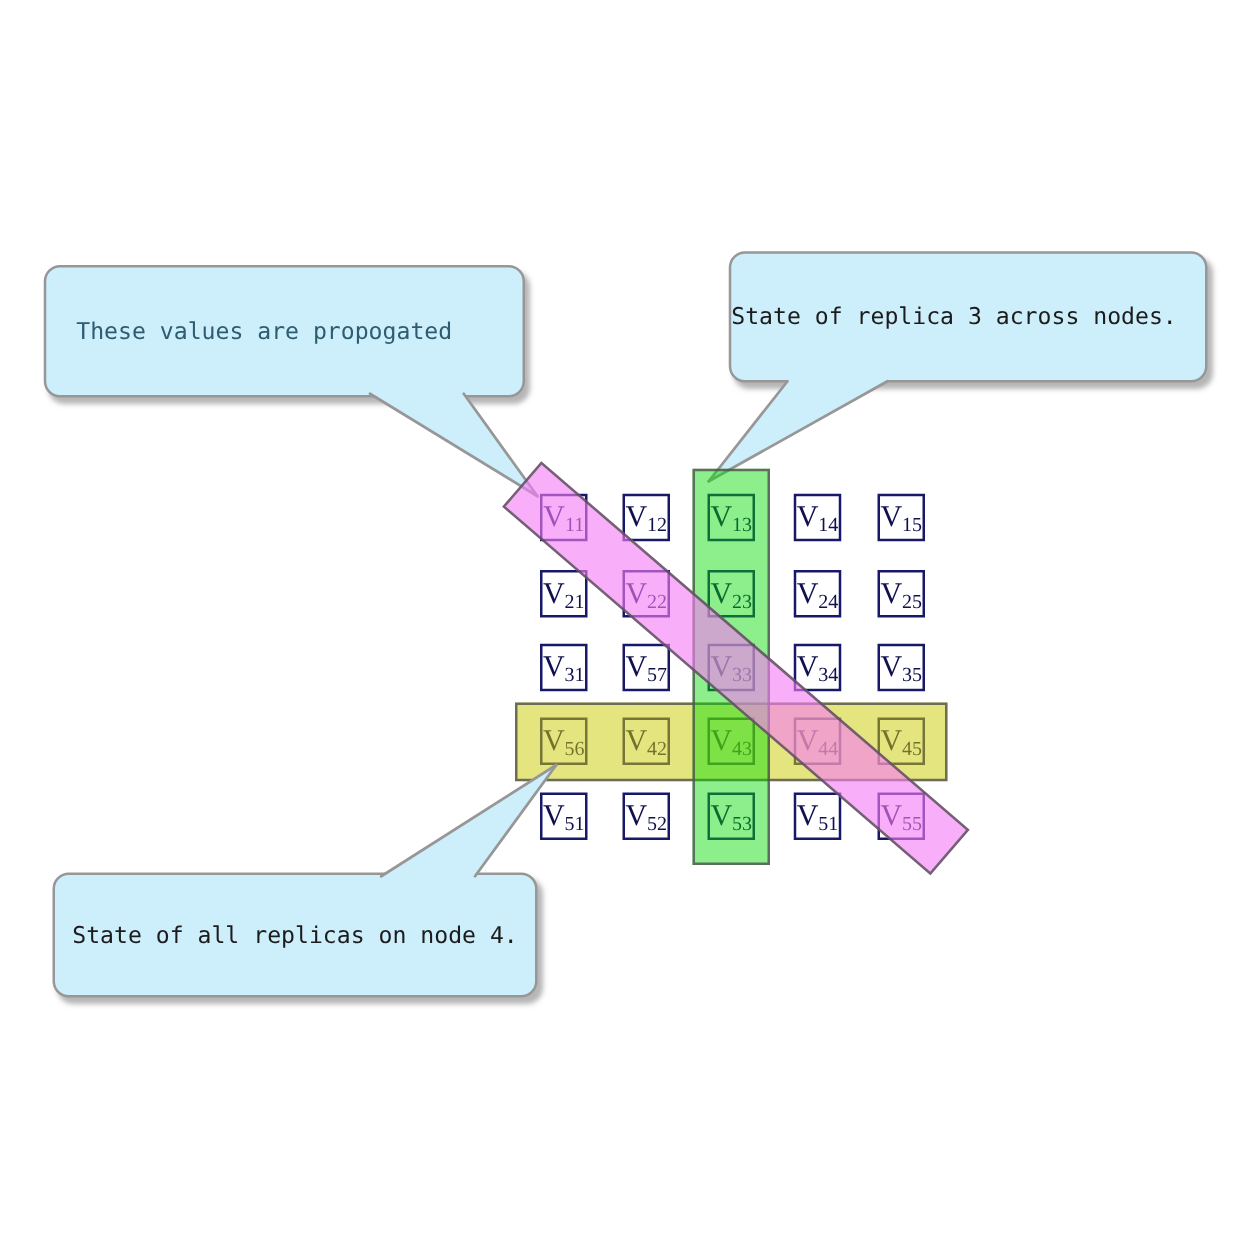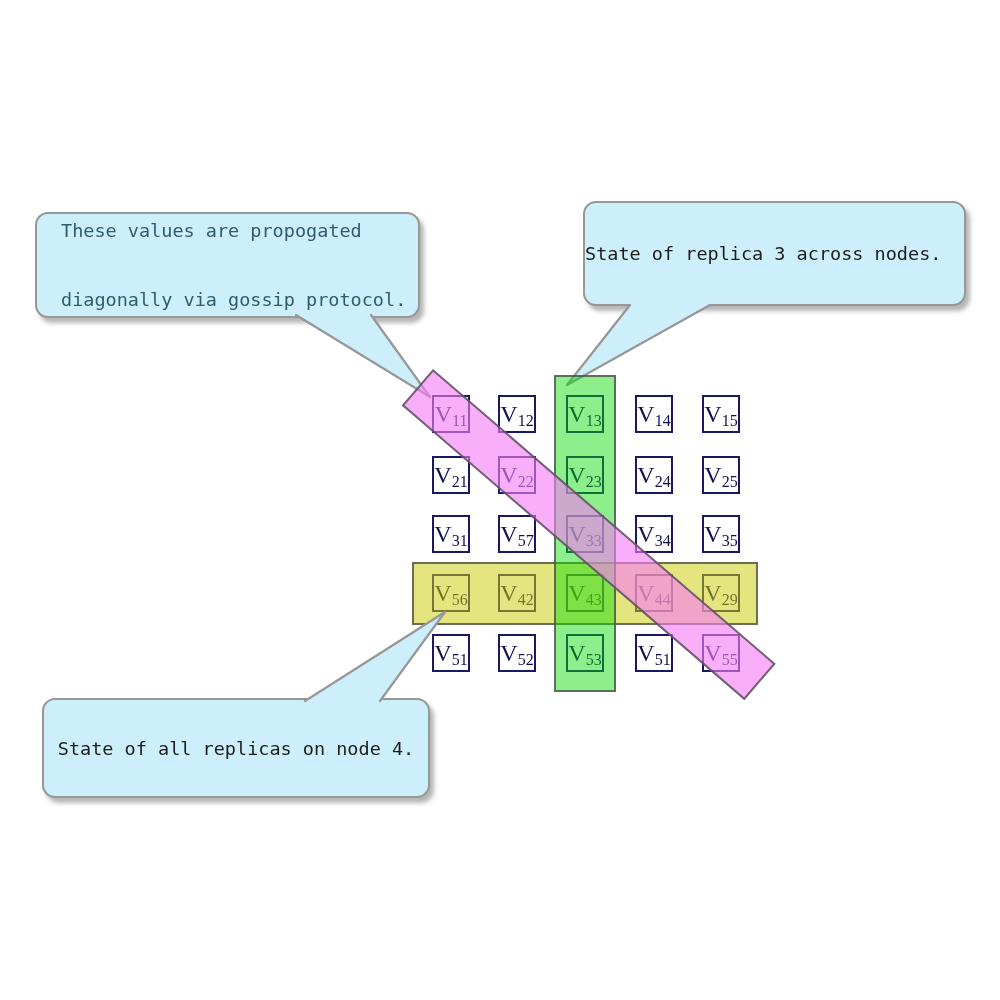--- a/index.html
+++ b/index.html
@@ -52,21 +52,20 @@
   .band-diagonal { left:433px; top:369px; width:452px; height:48px;  background:var(--band-magenta);
                    transform:rotate(40.7deg); transform-origin:0 0; }
 </style>
 </head>
 <body>
 
 <div id="stage">
 
   <div class="callout callout-gossip">
     <div>These values are propogated</div>
-    <div>diagonally via gossip protocol.</div>
   </div>
   <div class="callout callout-replica">
     <div>State of replica 3 across nodes.</div>
   </div>
   <div class="callout callout-node">
     <div>State of all replicas on node 4.</div>
   </div>
 
   <svg class="tails tails-under" width="1000" height="1000">
     <g>
@@ -155,21 +154,21 @@
   <div class="cell c2 r3">
       <span class="sym">V</span>
       <span class="sub">43</span>
     </div>
   <div class="cell c3 r3">
       <span class="sym">V</span>
       <span class="sub">44</span>
     </div>
   <div class="cell c4 r3">
       <span class="sym">V</span>
-      <span class="sub">29</span>
+      <span class="sub">45</span>
     </div>
 
   <div class="cell c0 r4">
       <span class="sym">V</span>
       <span class="sub">51</span>
     </div>
   <div class="cell c1 r4">
       <span class="sym">V</span>
       <span class="sub">52</span>
     </div>

